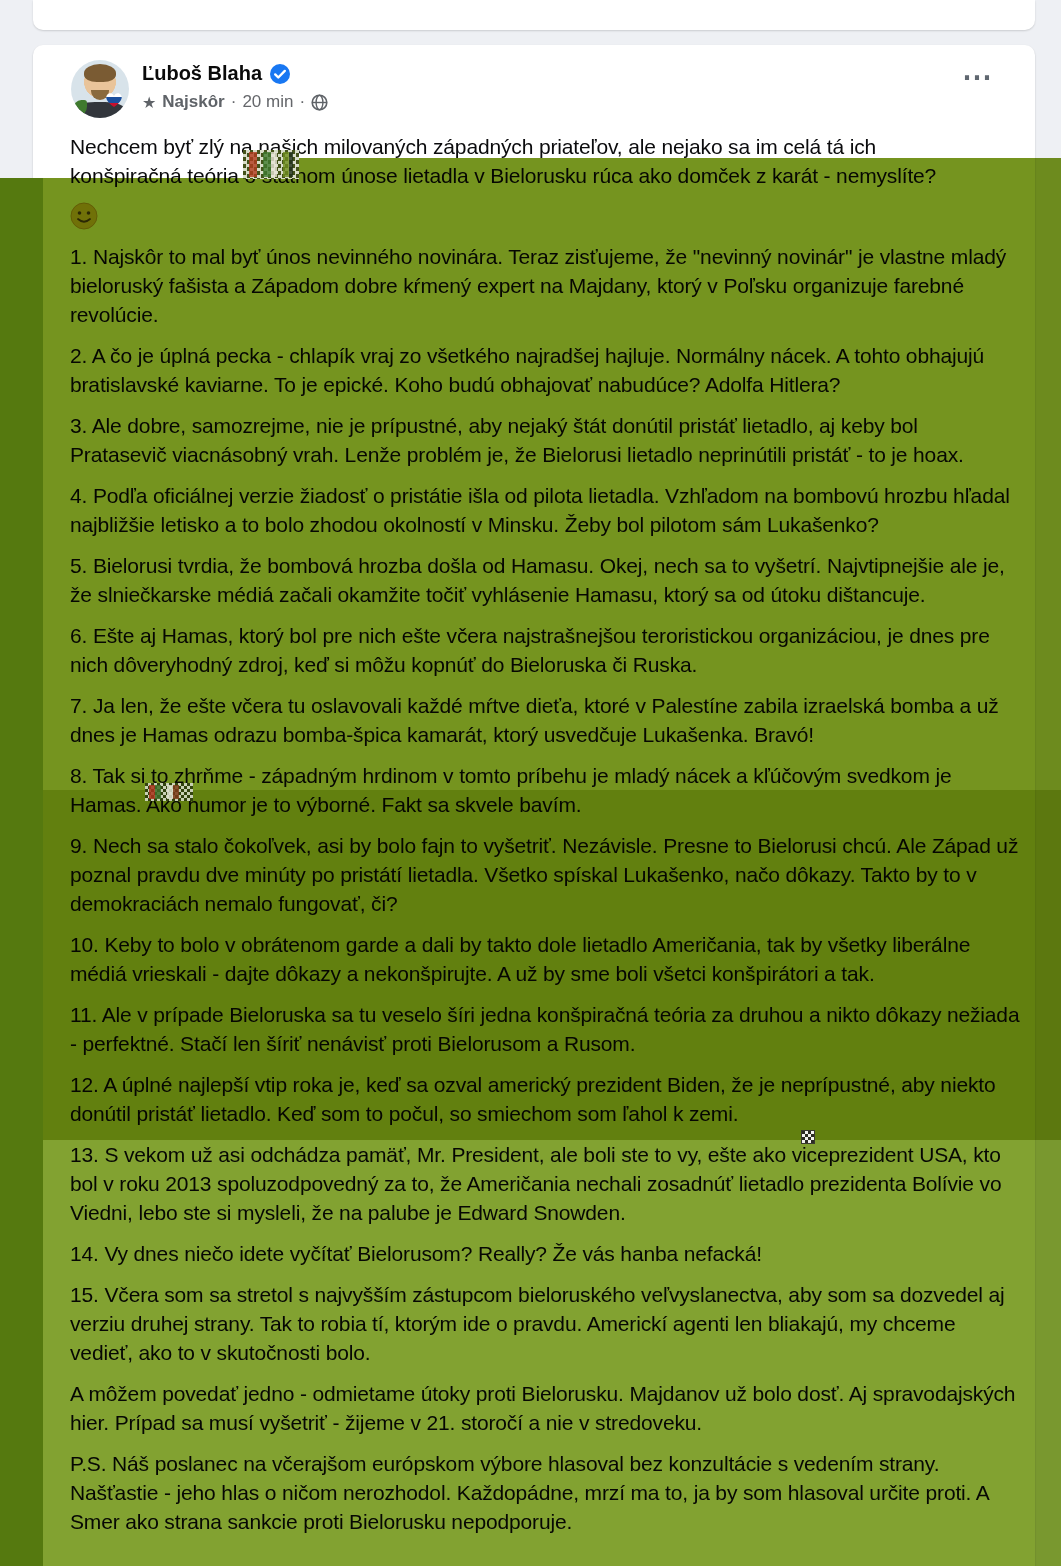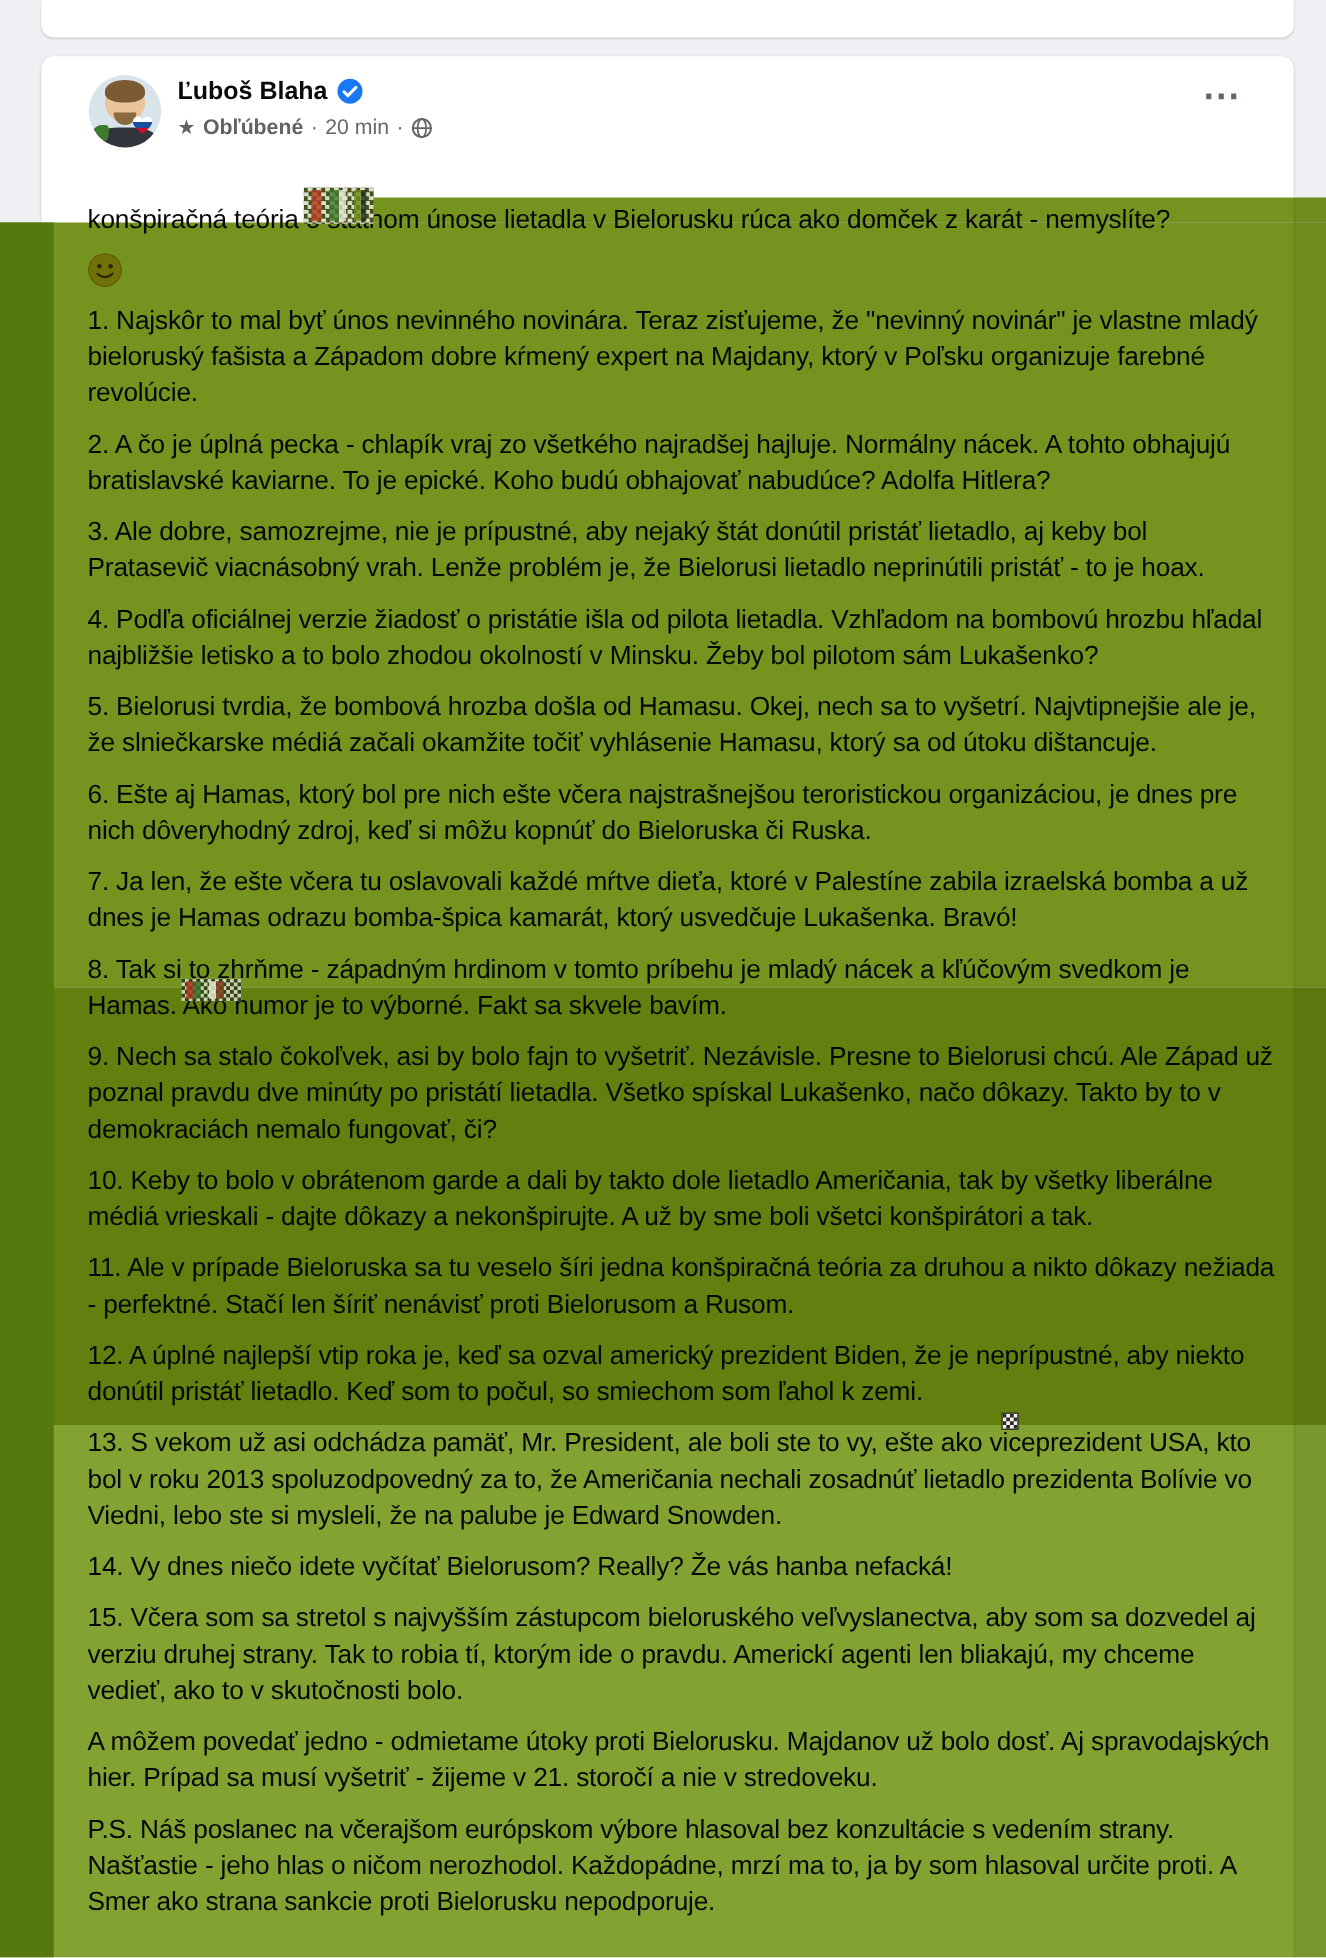--- a/index.html
+++ b/index.html
@@ -26,21 +26,21 @@
   .avatar .hair { position:absolute; left:13px; top:4px; width:32px; height:18px; border-radius:50% 50% 40% 40%; background:#7a5b33; }
   .avatar .beard { position:absolute; left:20px; top:30px; width:18px; height:10px; border-radius:0 0 9px 9px; background:#8a6a3d; }
   .avatar .smile { position:absolute; left:25px; top:33px; width:9px; height:4px; border-radius:0 0 8px 8px; background:#5d3b22; }
   .avatar .suit { position:absolute; left:4px; top:42px; width:50px; height:20px; border-radius:40% 40% 0 0; background:#32363c; }
   .avatar .leaf { position:absolute; left:2px; top:40px; width:14px; height:16px; border-radius:60% 20% 60% 20%; background:#3f7a2e; }
   .avatar .heart { position:absolute; right:6px; top:32px; width:18px; height:16px;
     background:linear-gradient(to bottom,#fff 0 33%, #1b4f9e 33% 66%, #c8102e 66%);
     clip-path:path("M9 15 C2 10 0 6 2 3 C4 0 8 1 9 4 C10 1 14 0 16 3 C18 6 16 10 9 15 Z"); }
 
   .head-texts { margin-left:13px; padding-top:2px; }
-  .name-row { display:flex; align-items:flex-start; gap:7px; }
+  .name-row { display:flex; align-items:flex-end; gap:7px; }
   .author-name { font-size:20px; font-weight:700; color:#0a0a0a; cursor:pointer; }
   .meta-row { display:flex; align-items:center; gap:6px; margin-top:7px; color:#65676b; font-size:17px; }
   .meta-star { font-size:16px; color:#5f6368; }
   .meta-audience { font-weight:700; color:#5f6368; }
   .more-btn { position:absolute; right:40px; top:22px; color:#606770; font-size:30px; letter-spacing:3px;
     font-weight:700; cursor:pointer; line-height:20px; }
 
   .post-body { padding:6px 15px 0 37px; font-size:21px; line-height:29px; color:#0b0b0d; letter-spacing:-0.15px; }
   .post-body p { margin:0 0 12px 0; }
   .emoji-line { margin:3px 0 10px 0; height:30px; }
@@ -100,39 +100,39 @@
           <span class="author-name">Ľuboš Blaha</span>
           <span>
             <svg width="22" height="22" viewBox="0 0 22 22">
               <circle cx="11" cy="11" r="10" fill="#1877f2"></circle>
               <path d="M6.2 11.4 l3.1 3.1 l6.5 -6.6" stroke="#fff" stroke-width="2.4" fill="none" stroke-linecap="round" stroke-linejoin="round"></path>
             </svg>
           </span>
         </div>
         <div class="meta-row">
           <span class="meta-star">★</span>
-          <span class="meta-audience">Obľúbené</span>
+          <span class="meta-audience">Najskôr</span>
           <span>·</span>
           <span>20 min</span>
           <span>·</span>
           <span>
             <svg width="17" height="17" viewBox="0 0 17 17">
               <circle cx="8.5" cy="8.5" r="7.3" fill="none" stroke="#5f6368" stroke-width="1.6"></circle>
               <ellipse cx="8.5" cy="8.5" rx="3.4" ry="7.3" fill="none" stroke="#5f6368" stroke-width="1.4"></ellipse>
               <line x1="1.2" y1="8.5" x2="15.8" y2="8.5" stroke="#5f6368" stroke-width="1.4"></line>
             </svg>
           </span>
         </div>
       </div>
       <div class="more-btn">⋯</div>
     </div>
 
     <div class="post-body">
       <p>
-        <br>
+        <span>Nechcem byť zlý na našich milovaných západných priateľov, ale nejako sa im celá tá ich</span><br>
         <span>konšpiračná teória o štátnom únose lietadla v Bielorusku rúca ako domček z karát - nemyslíte?</span>
       </p>
       <div class="emoji-line">
         <svg width="28" height="28" viewBox="0 0 28 28">
           <circle cx="14" cy="14" r="13" fill="#f5c33b" stroke="#d69e27" stroke-width="1"></circle>
           <circle cx="9.5" cy="11" r="1.8" fill="#5c4420"></circle>
           <circle cx="18.5" cy="11" r="1.8" fill="#5c4420"></circle>
           <path d="M8 17 q6 5.5 12 0" stroke="#5c4420" stroke-width="1.8" fill="none" stroke-linecap="round"></path>
         </svg>
       </div>

